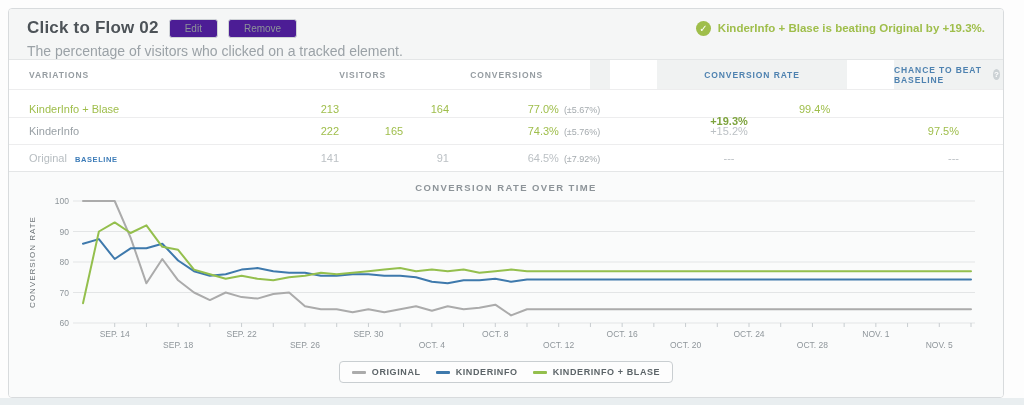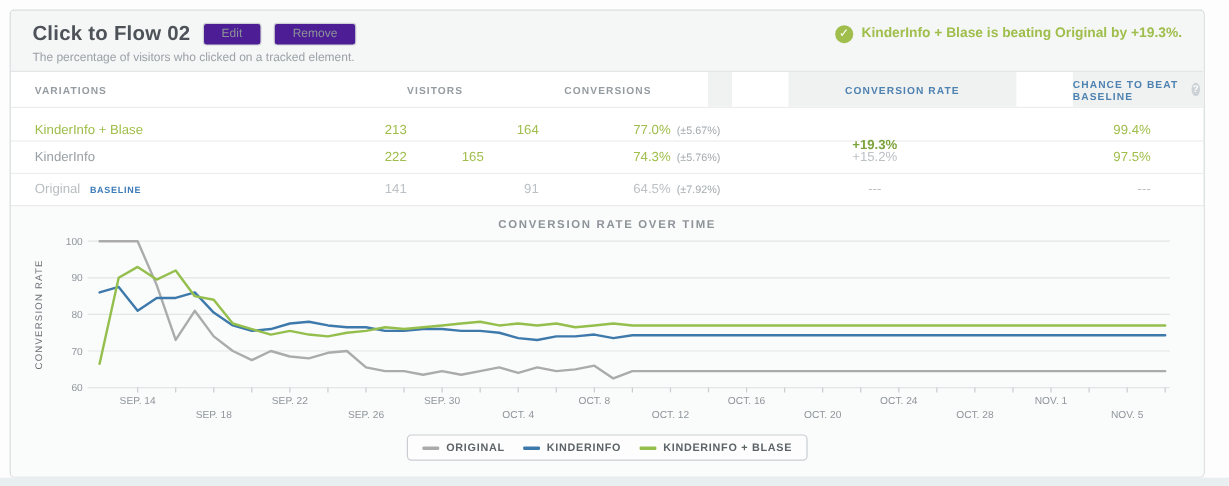--- a/index.html
+++ b/index.html
@@ -14,21 +14,21 @@
   .card{position:absolute; left:8px; top:8px; width:996px; height:390px;
     background:#ffffff; border:1px solid #d8dbdd; border-radius:4px; overflow:hidden;}
 
   
   .exp-header{display:flex; justify-content:space-between; align-items:flex-start;
     background:#f5f6f6; border-bottom:1px solid #e4e6e7; padding:9px 18px 8px 18px; height:51px;}
   .exp-header-left .title-row{display:flex; align-items:center; gap:10px;}
   .page-title{font-size:17px; font-weight:bold; color:#4d5358; letter-spacing:.2px;}
   .hbtn{font-size:10px; color:#8d9499; background:#4c1d95; border:1px solid #cfd3d6;
     border-radius:3px; padding:3px 15px; cursor:pointer; font-family:inherit;}
-  .page-subtitle{font-size:10px; color:#9ba2a7; margin-top:5px;}
+  .page-subtitle{font-size:14px; color:#9ba2a7; margin-top:5px;}
   .status-msg{display:flex; gap:7px; max-width:345px; margin-top:2px;}
   .check-circle{flex:0 0 auto; width:15px; height:15px; border-radius:50%; background:var(--green);
     color:#fff; font-size:10px; line-height:15px; text-align:center; margin-top:1px;}
   .status-text{font-size:11.5px; font-weight:bold; color:var(--green); line-height:1.55;}
 
   
   .trow{display:grid; grid-template-columns:250px 60px 110px 20px 190px 140px 1fr;
     align-items:center; padding-left:20px;}
   .thead{height:29px; font-size:8.5px; font-weight:bold; letter-spacing:.9px; color:#959ca1;gap:47px;}
   .thead .cell{height:100%; display:flex; align-items:center;}
@@ -102,21 +102,21 @@
 
       <div class="trow">
         <div class="name-green"><span>KinderInfo + Blase</span></div>
         <div class="c-right v-green" style="text-align:right">213</div>
         <div class="v-green" style="text-align:right">164</div>
         <div></div>
         <div style="text-align:center">
           <span class="v-green">77.0%</span><span class="margin">(±5.67%)</span>
         </div>
         <div class="imp-strong" style="text-align:center">+19.3%</div>
-        <div class="v-green cell-chance" style="text-align:right">99.4%</div>
+        <div class="v-green cell-chance" style="text-align:left">99.4%</div>
       </div>
 
       <div class="trow">
         <div class="name-gray"><span>KinderInfo</span></div>
         <div class="v-green" style="text-align:right">222</div>
         <div class="v-green" style="text-align:center">165</div>
         <div></div>
         <div style="text-align:center">
           <span class="v-green">74.3%</span><span class="margin">(±5.76%)</span>
         </div>

